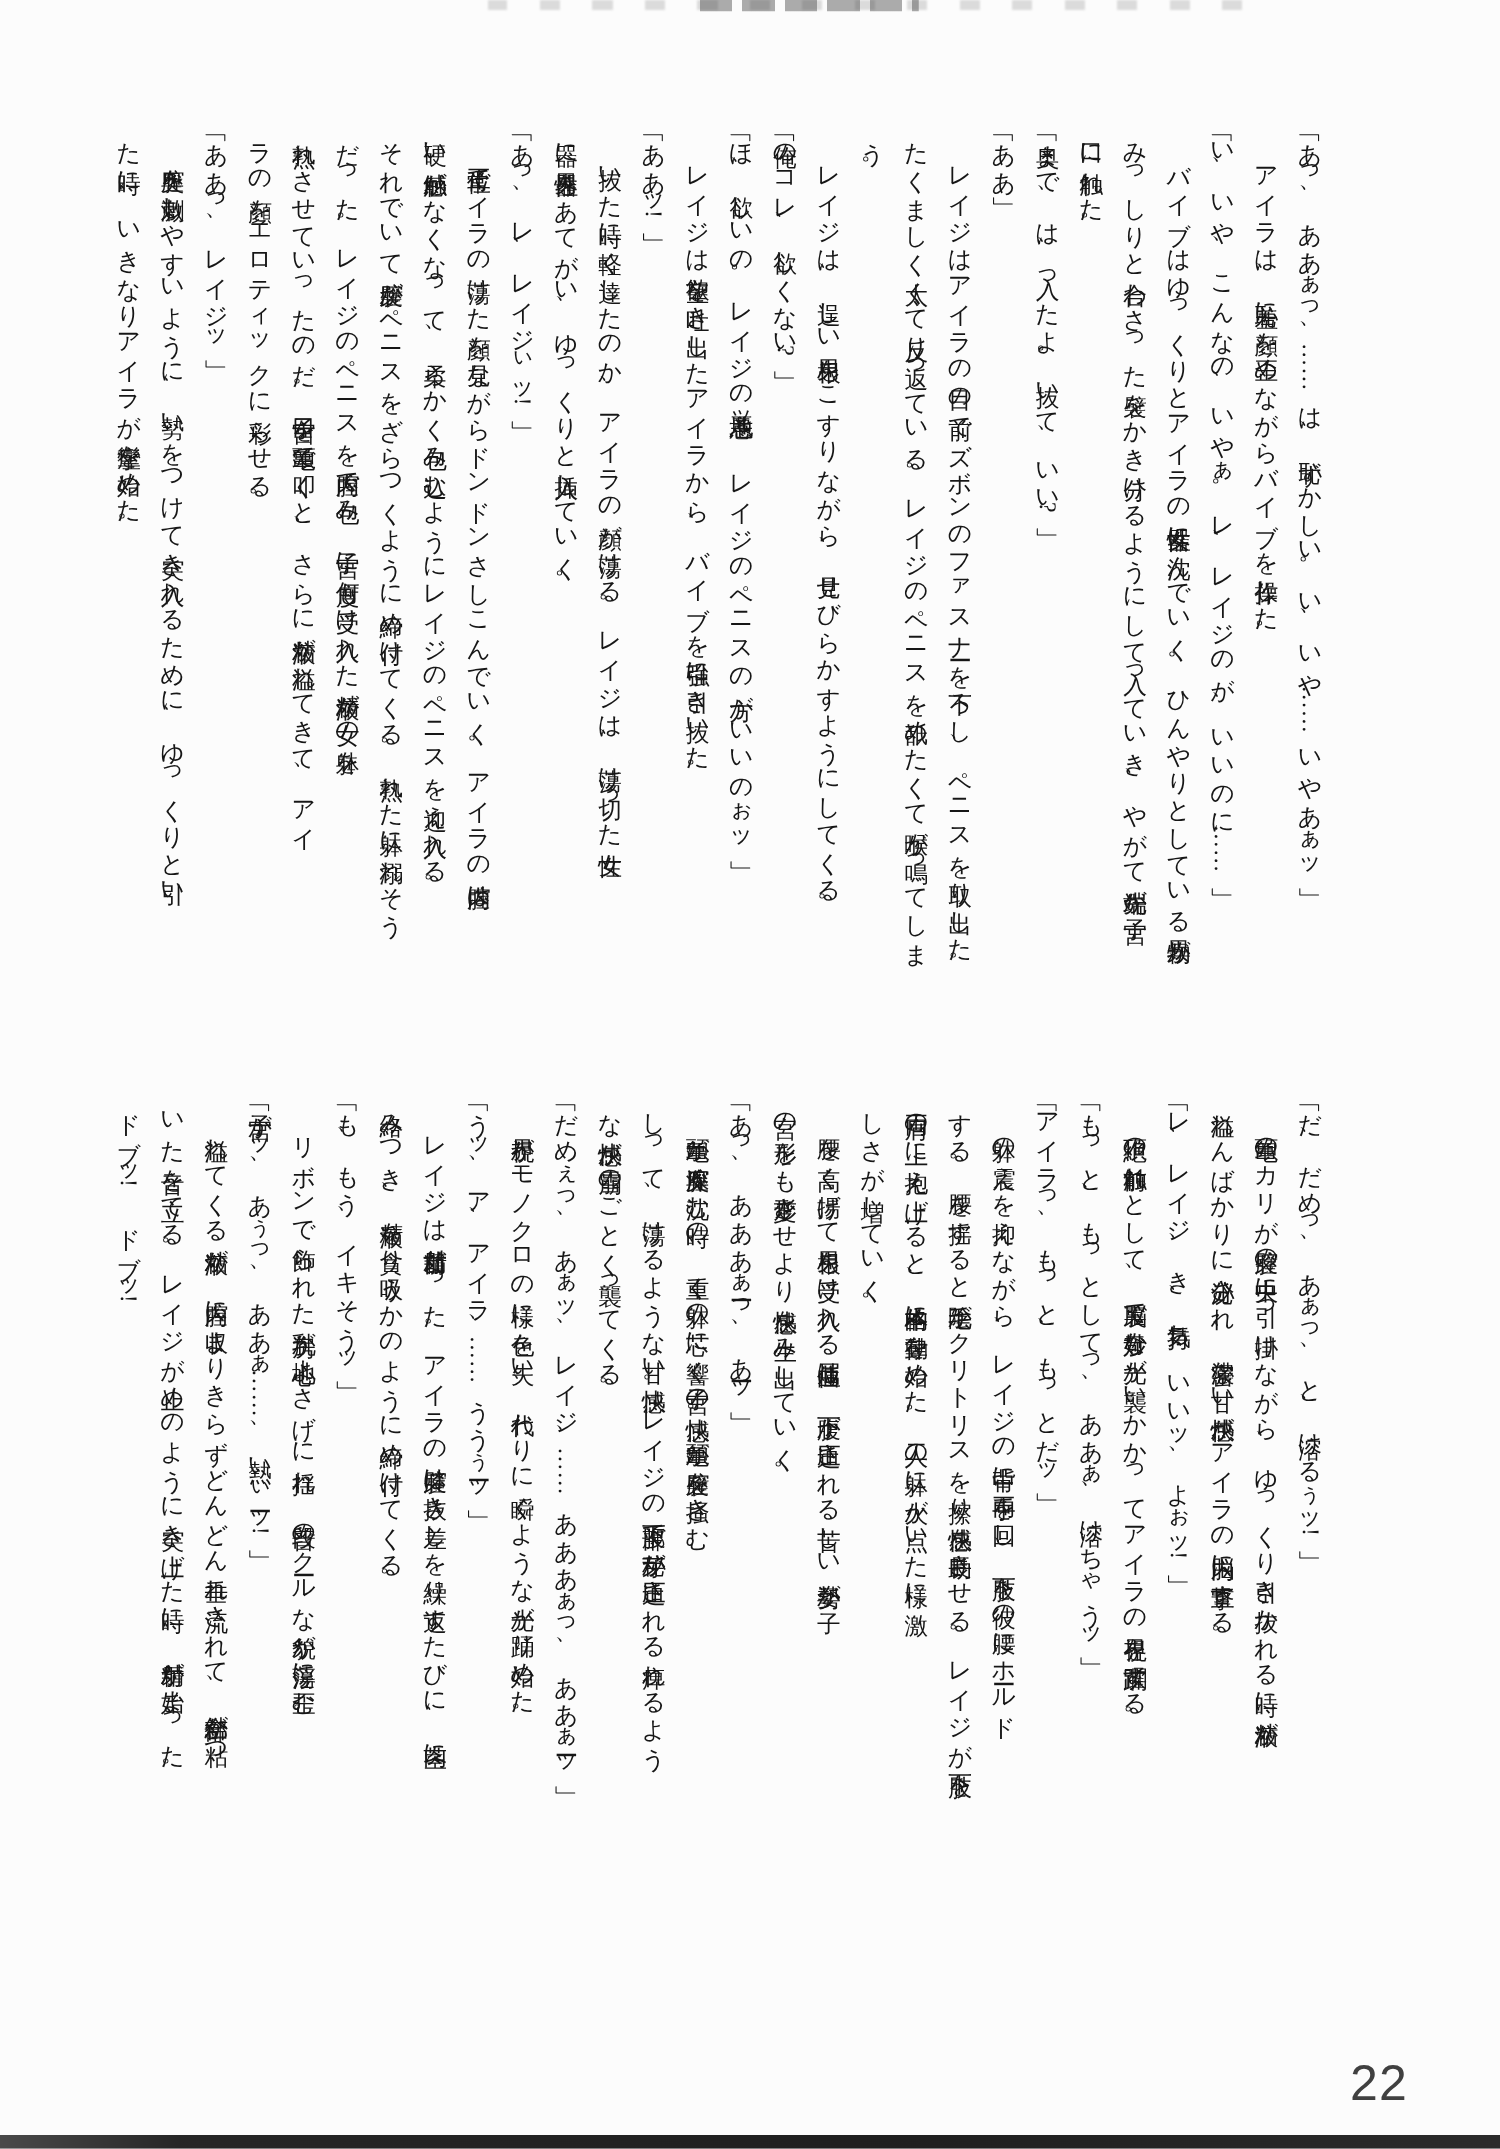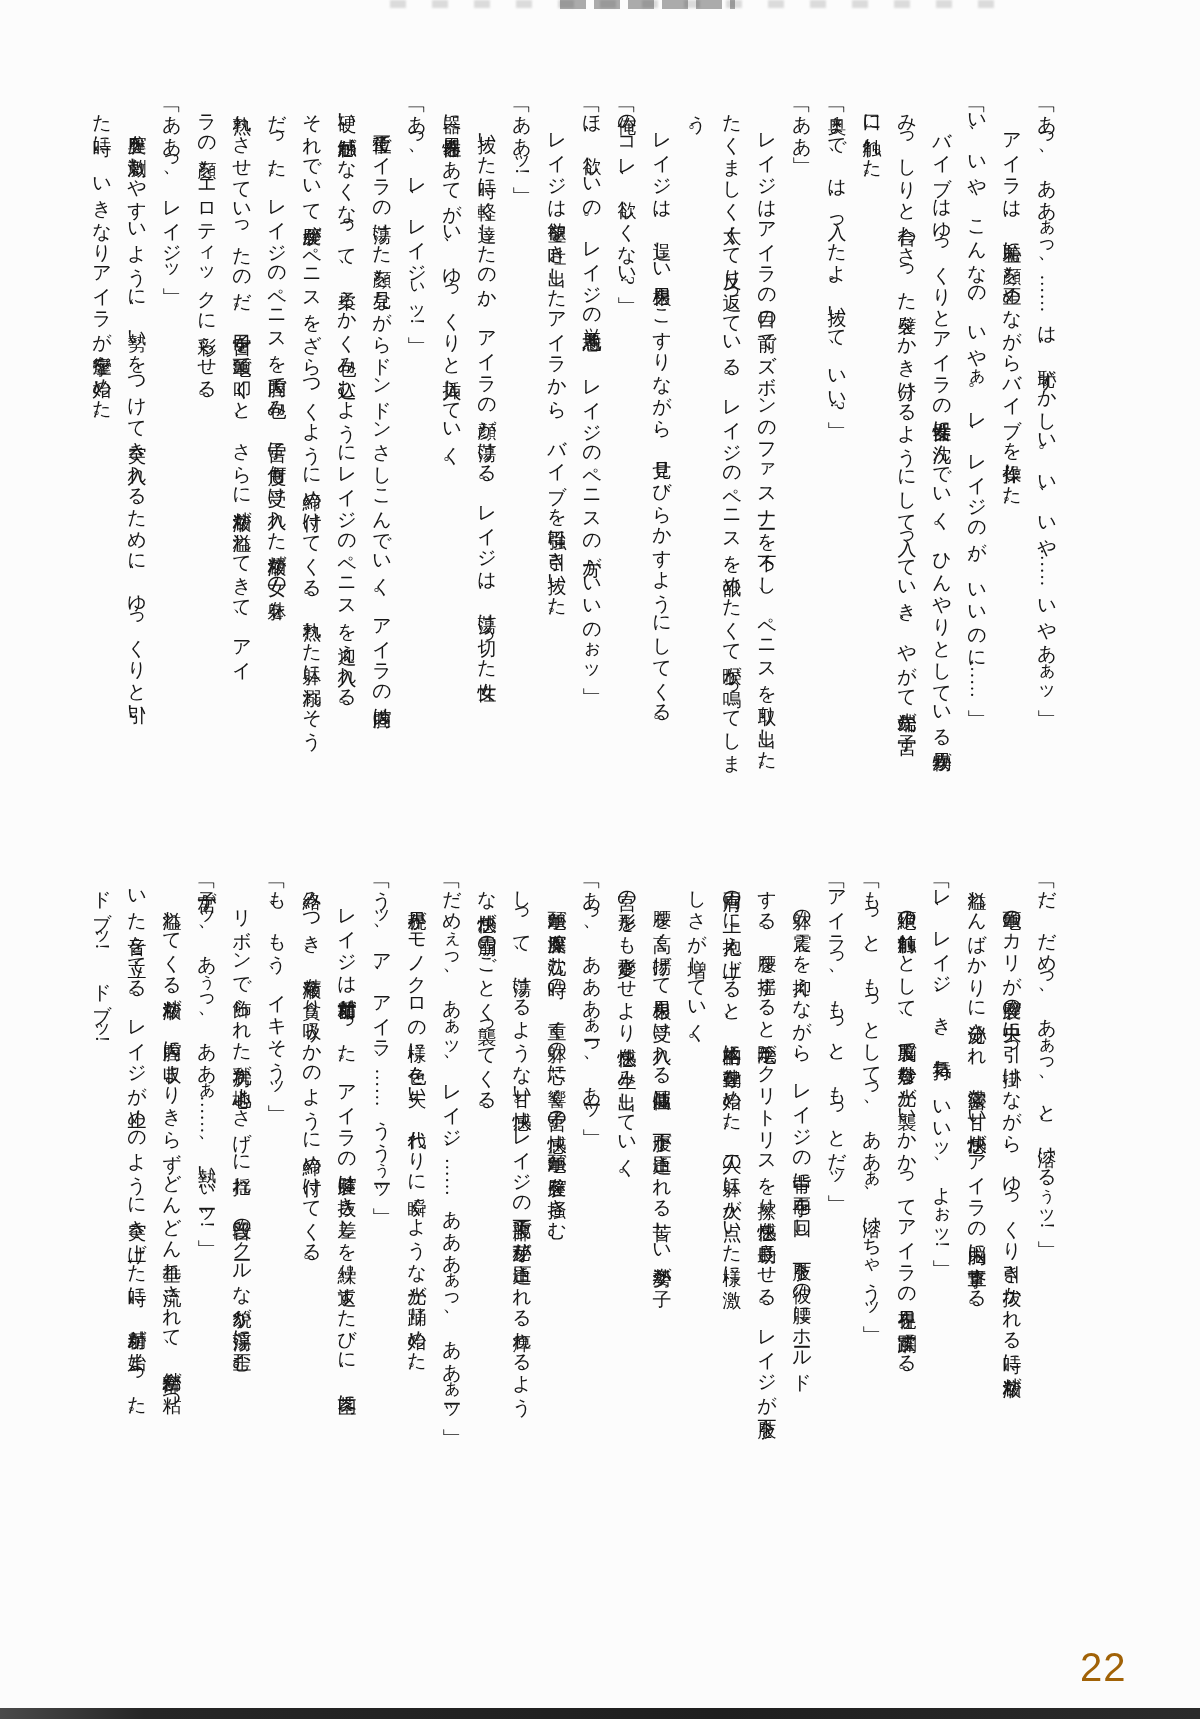--- a/index.html
+++ b/index.html
@@ -19,21 +19,21 @@
     letter-spacing:0.4px;
     color:#161616;
     white-space:pre;
   }
   .vblock p{margin:0;padding:0;}
   #top-block{top:101px;right:135px;height:716px;}
   #bottom-block{top:877px;right:135px;height:716px;}
   .page-number{
     position:absolute;left:1080px;top:1645px;
     font-family:"Liberation Sans","DejaVu Sans",sans-serif;
-    font-size:40px;color:#a16207;letter-spacing:1px;
+    font-size:40px;color:#404040;letter-spacing:1px;
   }
   
   .artifact-top{
     position:absolute;top:0;left:390px;width:625px;height:8px;
     background:repeating-linear-gradient(90deg,#6a6a6a 0 16px,transparent 16px 42px);
     opacity:.22;filter:blur(.8px);
   }
   .artifact-top-dense{
     position:absolute;top:0;left:560px;width:175px;height:9px;
     background:repeating-linear-gradient(90deg,#4a4a4a 0 26px,transparent 26px 34px);

